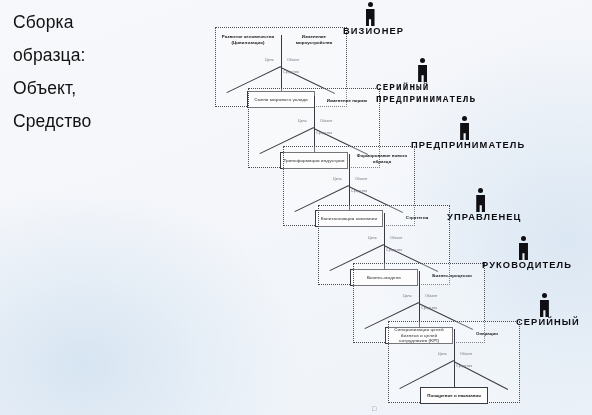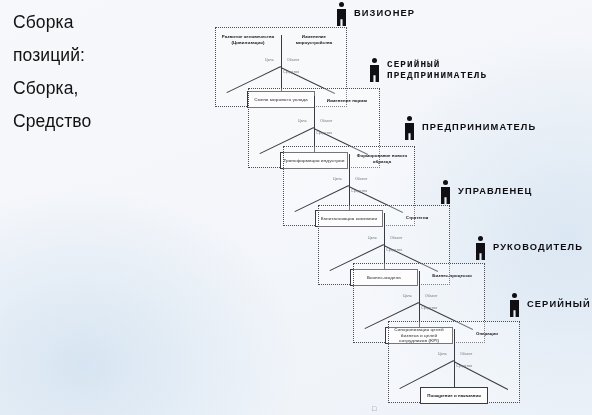--- a/index.html
+++ b/index.html
@@ -50,21 +50,21 @@
 
   .tag{
     position:absolute;font-size:3.5px;color:#6d6d78;
     white-space:nowrap;letter-spacing:.1px;
   }
 
   .vline{position:absolute;background:#3a3a44;width:1px;}
   .arm{position:absolute;height:1px;background:#3a3a44;transform-origin:0 0;}
 
   
-  .role{position:absolute;display:flex;align-items:center;}
+  .role{position:absolute;display:flex;align-items:center;flex-direction:column;}
   .person{position:relative;width:11px;height:24px;flex:none;}
   .person .head{
     position:absolute;left:3px;top:0;width:5px;height:5px;
     border-radius:50%;background:#101014;
   }
   .person .body{
     position:absolute;left:1px;top:6.5px;width:9px;height:17.5px;
     background:#101014;
     clip-path:polygon(0% 0%,100% 0%,100% 100%,62% 100%,62% 62%,38% 62%,38% 100%,0% 100%);
   }
@@ -77,22 +77,22 @@
     font-size:7px;color:#7b7b86;
   }
 </style>
 </head>
 <body>
 
 <div id="slide">
 
   <div id="heading">
     <div>Сборка</div>
-    <div>позиций:</div>
-    <div>Сборка,</div>
+    <div>образца:</div>
+    <div>Объект,</div>
     <div>Средство</div>
   </div>
 
   <div id="stage">
       <div class="unit" style="left: 215px; top: 27px; width: 132px; height: 80px;">
         <div class="frame" style="width: 132px; height: 80px;"></div>
         <div class="vline" style="left: 65.5px; top: 40px; height: 26px;"></div>
         <div class="vline" style="left: 65.5px; top: 8px; height: 32px;"></div>
         <div class="arm" style="left: 66px; top: 40px; width: 59.9333px; transform: rotate(154.29deg);"></div>
         <div class="arm" style="left: 66px; top: 40px; width: 59.9333px; transform: rotate(25.71deg);"></div>
@@ -154,21 +154,21 @@
         <div class="vline" style="left: 65.5px; top: 40px; height: 26px;"></div>
         <div class="vline" style="left: 65.5px; top: 8px; height: 32px;"></div>
         <div class="arm" style="left: 66px; top: 40px; width: 59.9333px; transform: rotate(154.29deg);"></div>
         <div class="arm" style="left: 66px; top: 40px; width: 59.9333px; transform: rotate(25.71deg);"></div>
         <div class="node obj" style="left: 70px; top: 2px; width: 58px; height: 22px;">Стратегия</div>
         <div class="node" style="left: 32px; top: 64px; width: 68px; height: 17px;">Бизнес-модель</div>
         <div class="tag" style="left: 50px; top: 31px;">Цель</div>
         <div class="tag" style="left: 72px; top: 31px;">Объект</div>
         <div class="tag" style="left: 68px; top: 43px;">Средство</div>
       </div>
-      <div class="role" style="left: 440px; top: 180px;">
+      <div class="role" style="left: 440px; top: 188px;">
         <div class="person">
           <span class="head"></span>
           <span class="body"></span>
         </div>
         <div class="role-label">УПРАВЛЕНЕЦ</div>
       </div>
       <div class="unit" style="left: 353px; top: 263px; width: 132px; height: 80px;">
         <div class="frame" style="width: 132px; height: 80px;"></div>
         <div class="vline" style="left: 65.5px; top: 40px; height: 26px;"></div>
         <div class="vline" style="left: 65.5px; top: 8px; height: 32px;"></div>

